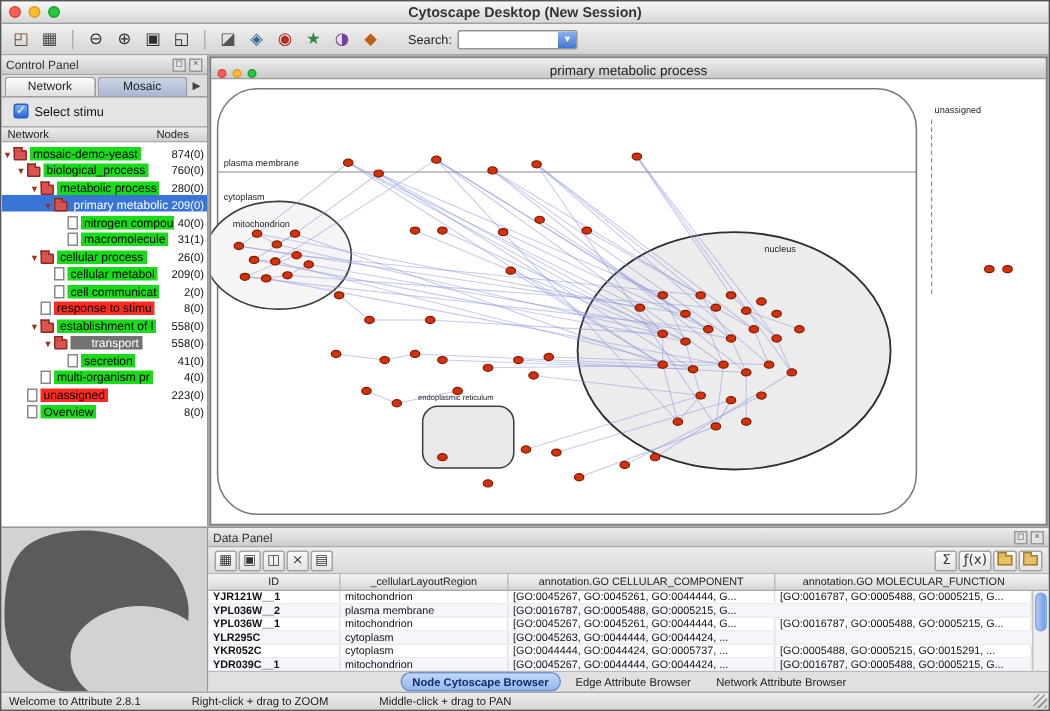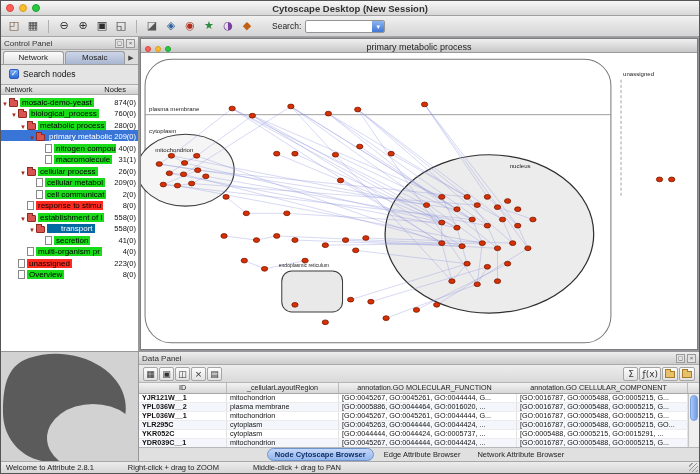--- a/index.html
+++ b/index.html
@@ -54,31 +54,31 @@
   .checkbox-row{display:flex;align-items:center;gap:4px;padding:4px 8px 5px;}
   .checkbox{width:10px;height:10px;border-radius:2px;background:linear-gradient(#7eb0f4,#2d68d8);
             border:1px solid #2a5cbf;color:#fff;font-size:8px;line-height:8px;text-align:center;flex:0 0 10px;}
   .checkbox-label{font-size:8.5px;color:#111;}
   .tree-header{flex:0 0 11px;background:linear-gradient(#ececec,#d0d0d0);border-top:1px solid #ababab;border-bottom:1px solid #ababab;
                display:flex;align-items:center;font-size:7.5px;color:#222;padding:0 4px;justify-content:space-between;}
   .tree-header .nodes-col{margin-right:8px;}
   .tree{flex:1;background:#fff;overflow:hidden;}
   .tree-row{height:11.5px;display:flex;align-items:flex-end;font-size:8px;white-space:nowrap;padding-right:2px;}
   .tree-row.sel{background:#3875d7;}
-  .tree-row.sel .tlabel{background:transparent !important;color:#fff !important;text-decoration:underline;}
+  .tree-row.sel .tlabel{background:transparent !important;color:#fff !important;}
   .tree-row.sel .tcount{color:#fff;}
   .tind{flex:0 0 auto;}
   .texp{width:8px;flex:0 0 8px;font-size:6px;color:#a52a1a;text-align:center;}
   .tfolder{width:9px;height:7px;flex:0 0 9px;background:#d9534f;border:1px solid #8f2a20;border-radius:1px;margin-right:2px;position:relative;}
   .tfolder::before{content:"";position:absolute;top:-3px;left:-1px;width:4px;height:2px;background:#d9534f;border:1px solid #8f2a20;border-bottom:none;}
   .tleaf{width:7px;height:9px;flex:0 0 7px;background:#fff;border:1px solid #888;margin-right:2px;}
   .tlabel{padding:0 2px;flex:0 1 auto;min-width:0;overflow:hidden;color:#000;}
   .c-green{background:#19dc19;}
   .c-red{background:#ff2b20;}
-  .c-blue{background:#0369a1;color:#fff;padding-left:14px;}
+  .c-blue{background:#737373;color:#fff;padding-left:14px;}
   .tcount{margin-left:auto;font-size:7.5px;color:#111;flex:0 0 auto;padding-left:2px;}
 
   
   .desktop{flex:1;background:#96969c;padding:1px;min-width:0;display:flex;}
   .network-window{flex:1;display:flex;flex-direction:column;border:1px solid #7e7e7e;background:#fff;min-width:0;}
   .net-titlebar{flex:0 0 14px;background:linear-gradient(#f0f0f0,#c8c8c8);border-bottom:1px solid #9a9a9a;
                 position:relative;display:flex;align-items:flex-end;}
   .net-title{position:absolute;left:0;right:0;text-align:center;font-size:9px;color:#222;}
   .ntl{width:6px;height:6px;border-radius:50%;margin-left:4px;flex:0 0 6px;}
   .net-canvas{flex:1;position:relative;min-height:0;background:#fff;}
@@ -176,21 +176,21 @@
         <button class="mini-btn">◻</button>
         <button class="mini-btn">×</button>
       </div>
       <div class="cp-tabs">
         <span class="cp-tab">Network</span>
         <span class="cp-tab active">Mosaic</span>
         <span class="cp-tab-arrow">▶</span>
       </div>
       <div class="checkbox-row">
         <span class="checkbox">✓</span>
-        <span class="checkbox-label">Search nodes</span>
+        <span class="checkbox-label">Select stimu</span>
       </div>
       <div class="tree-header">
         <span>Network</span>
         <span class="nodes-col">Nodes</span>
       </div>
       <div class="tree">
           <div class="tree-row">
             <span class="tind" style="width: 0px;"></span>
             <span class="texp">▼</span>
             <span class="tfolder"></span>
@@ -525,47 +525,45 @@
             <button class="dp-btn">Σ</button>
             <button class="dp-btn">ƒ(x)</button>
             <button class="dp-btn"><span class="folder-shape"></span></button>
             <button class="dp-btn"><span class="folder-shape"></span></button>
           </span>
       </div>
       <div class="dp-table">
         <div class="dp-header">
             <span class="hcell col0">ID</span>
             <span class="hcell col1">_cellularLayoutRegion</span>
+            <span class="hcell col2">annotation.GO CELLULAR_COMPONENT</span>
             <span class="hcell col3">annotation.GO MOLECULAR_FUNCTION</span>
-            <span class="hcell col2">annotation.GO CELLULAR_COMPONENT</span>
           </div>
         <div class="dp-rows">
             <div class="trow">
               <span class="tcell col0">YJR121W__1</span>
               <span class="tcell col1">mitochondrion</span>
               <span class="tcell col2">[GO:0045267, GO:0045261, GO:0044444, G...</span>
               <span class="tcell col3">[GO:0016787, GO:0005488, GO:0005215, G...</span>
             </div>
             <div class="trow alt">
               <span class="tcell col0">YPL036W__2</span>
               <span class="tcell col1">plasma membrane</span>
-              <span class="tcell col2">[GO:0005886, GO:0044464, GO:0016020, ...</span>
               <span class="tcell col3">[GO:0016787, GO:0005488, GO:0005215, G...</span>
             </div>
             <div class="trow">
               <span class="tcell col0">YPL036W__1</span>
               <span class="tcell col1">mitochondrion</span>
               <span class="tcell col2">[GO:0045267, GO:0045261, GO:0044444, G...</span>
               <span class="tcell col3">[GO:0016787, GO:0005488, GO:0005215, G...</span>
             </div>
             <div class="trow alt">
               <span class="tcell col0">YLR295C</span>
               <span class="tcell col1">cytoplasm</span>
               <span class="tcell col2">[GO:0045263, GO:0044444, GO:0044424, ...</span>
-              <span class="tcell col3">[GO:0016787, GO:0005488, GO:0005215, GO...</span>
             </div>
             <div class="trow">
               <span class="tcell col0">YKR052C</span>
               <span class="tcell col1">cytoplasm</span>
               <span class="tcell col2">[GO:0044444, GO:0044424, GO:0005737, ...</span>
               <span class="tcell col3">[GO:0005488, GO:0005215, GO:0015291, ...</span>
             </div>
             <div class="trow alt">
               <span class="tcell col0">YDR039C__1</span>
               <span class="tcell col1">mitochondrion</span>

